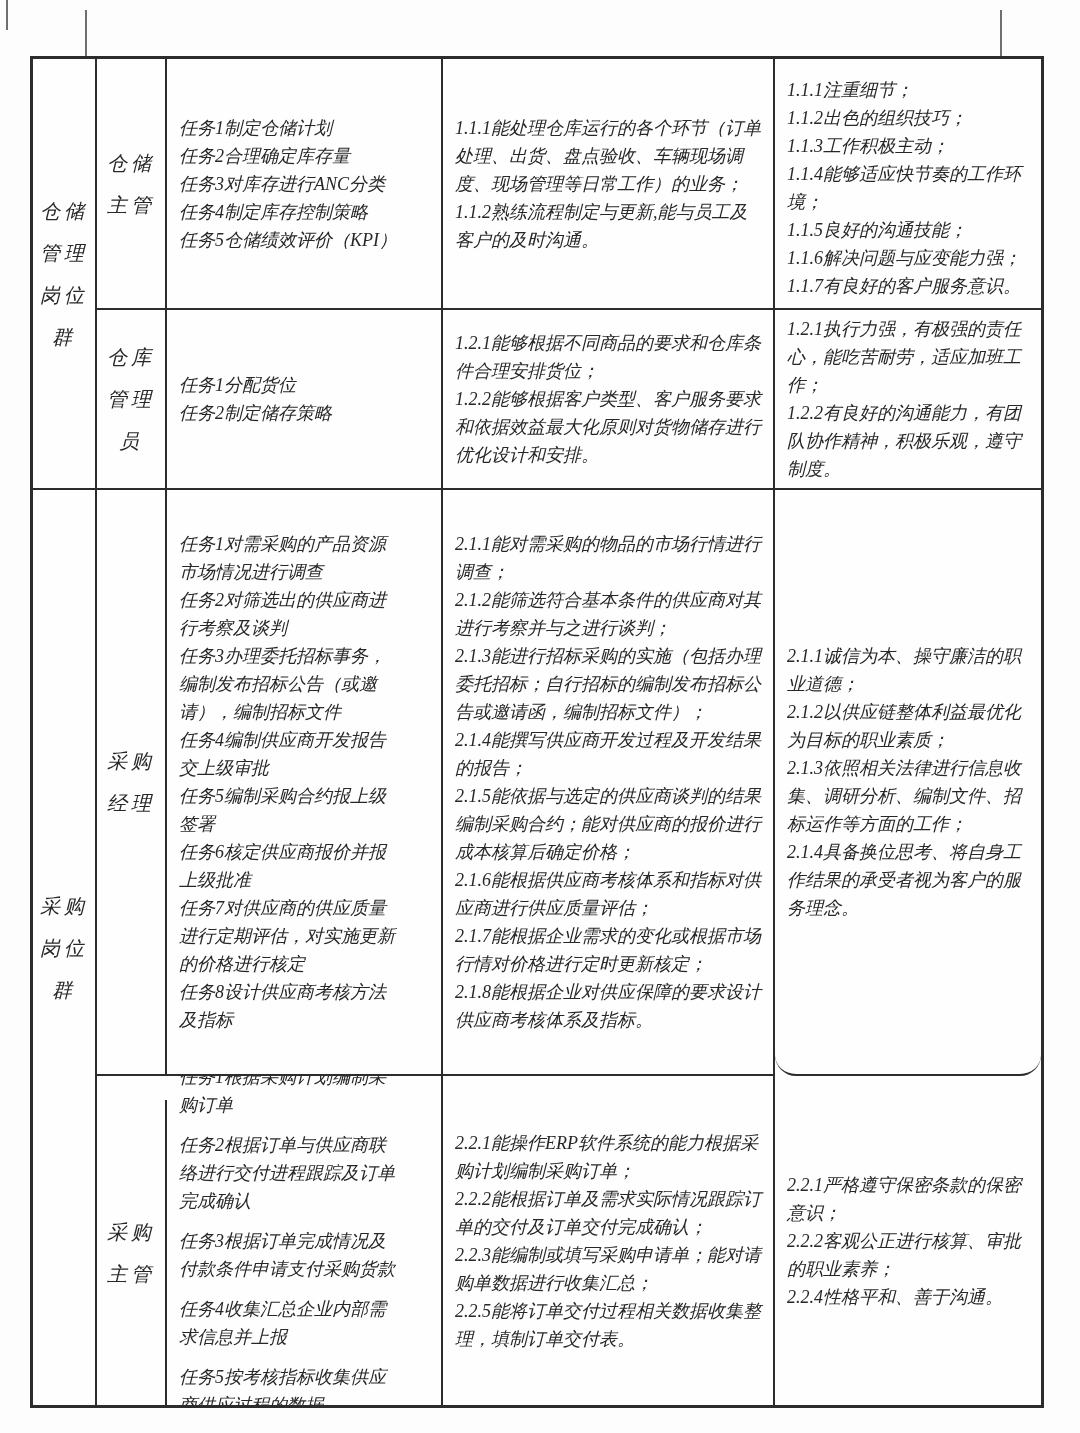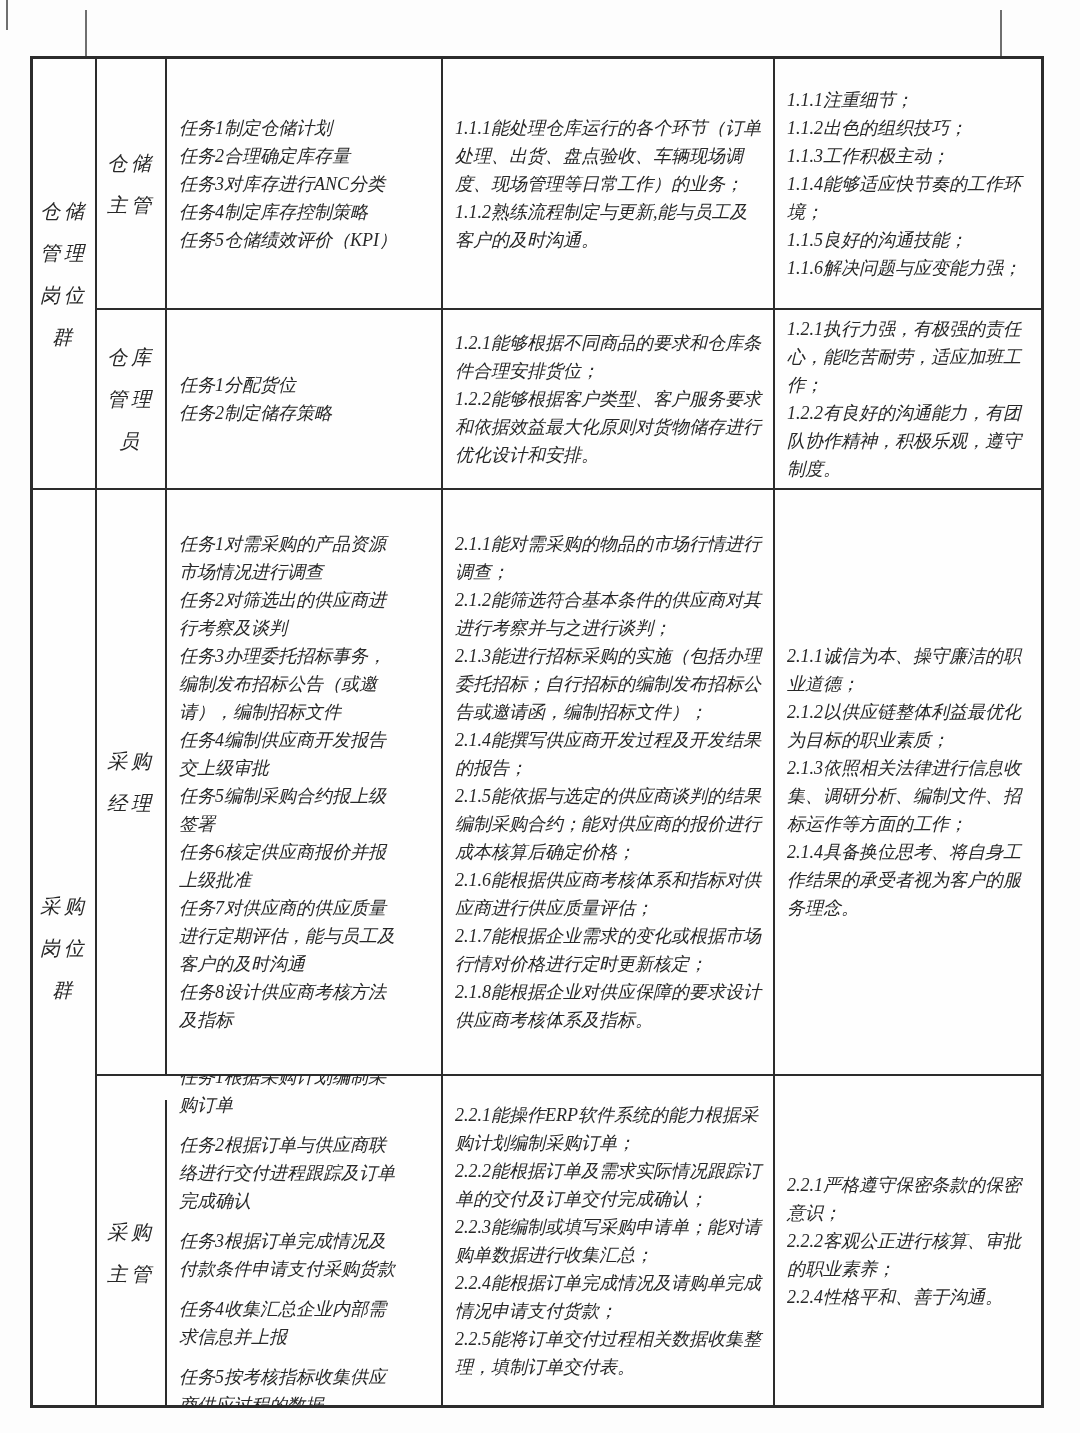--- a/index.html
+++ b/index.html
@@ -50,23 +50,23 @@
   .c-pos3 { grid-column:2; grid-row:3; }
   .c-pos4 { grid-column:2; grid-row:4;margin-top:24px; }
   .c-task1 { grid-column:3; grid-row:1; }
   .c-task2 { grid-column:3; grid-row:2; }
   .c-task3 { grid-column:3; grid-row:3; }
   .c-task4 { grid-column:3; grid-row:4;gap:12px; }
   .c-abil1 { grid-column:4; grid-row:1; }
   .c-abil2 { grid-column:4; grid-row:2; }
   .c-abil3 { grid-column:4; grid-row:3; }
   .c-abil4 { grid-column:4; grid-row:4;justify-content:center; }
-  .c-qual1 { grid-column:5; grid-row:1; }
+  .c-qual1 { grid-column:5; grid-row:1;justify-content:flex-end; }
   .c-qual2 { grid-column:5; grid-row:2; }
-  .c-qual3 { grid-column:5; grid-row:3; }
+  .c-qual3 { grid-column:5; grid-row:3;border-radius:21px; }
   .c-qual4 { grid-column:5; grid-row:4;border-radius:27px; }
 
   .vlabel {
     align-items:center; text-align:center;
     font-size:20px; line-height:2.1; letter-spacing:4px;
     padding:0 4px;
   }
   .textcell { padding:8px 8px 8px 12px; font-size:18px; }
   .textcell p, .vlabel p { margin:0; }
   .tasks  { padding-right:38px; }
@@ -101,20 +101,21 @@
         <p>1.1.1能处理仓库运行的各个环节（订单处理、出货、盘点验收、车辆现场调度、现场管理等日常工作）的业务；</p>
         <p>1.1.2熟练流程制定与更新,能与员工及客户的及时沟通。</p>
       </div>
     <div class="cell textcell qual c-qual1 no-r">
         <p>1.1.1注重细节；</p>
         <p>1.1.2出色的组织技巧；</p>
         <p>1.1.3工作积极主动；</p>
         <p>1.1.4能够适应快节奏的工作环境；</p>
         <p>1.1.5良好的沟通技能；</p>
         <p>1.1.6解决问题与应变能力强；</p>
+        <p>1.1.7有良好的客户服务意识。</p>
       </div>
 
     <div class="cell vlabel c-pos2">
       <p>仓库管理员</p>
     </div>
     <div class="cell textcell tasks c-task2">
         <p>任务1分配货位</p>
         <p>任务2制定储存策略</p>
       </div>
     <div class="cell textcell abil c-abil2">
@@ -133,21 +134,21 @@
     <div class="cell vlabel c-pos3">
       <p>采购经理</p>
     </div>
     <div class="cell textcell tasks c-task3">
         <p>任务1对需采购的产品资源市场情况进行调查</p>
         <p>任务2对筛选出的供应商进行考察及谈判</p>
         <p>任务3办理委托招标事务，编制发布招标公告（或邀请），编制招标文件</p>
         <p>任务4编制供应商开发报告交上级审批</p>
         <p>任务5编制采购合约报上级签署</p>
         <p>任务6核定供应商报价并报上级批准</p>
-        <p>任务7对供应商的供应质量进行定期评估，能与员工及客户的及时沟通</p>
+        <p>任务7对供应商的供应质量进行定期评估，对实施更新的价格进行核定</p>
         <p>任务8设计供应商考核方法及指标</p>
       </div>
     <div class="cell textcell abil c-abil3">
         <p>2.1.1能对需采购的物品的市场行情进行调查；</p>
         <p>2.1.2能筛选符合基本条件的供应商对其进行考察并与之进行谈判；</p>
         <p>2.1.3能进行招标采购的实施（包括办理委托招标；自行招标的编制发布招标公告或邀请函，编制招标文件）；</p>
         <p>2.1.4能撰写供应商开发过程及开发结果的报告；</p>
         <p>2.1.5能依据与选定的供应商谈判的结果编制采购合约；能对供应商的报价进行成本核算后确定价格；</p>
         <p>2.1.6能根据供应商考核体系和指标对供应商进行供应质量评估；</p>
         <p>2.1.7能根据企业需求的变化或根据市场行情对价格进行定时更新核定；</p>
@@ -167,21 +168,20 @@
         <p>任务1根据采购计划编制采购订单</p>
         <p>任务2根据订单与供应商联络进行交付进程跟踪及订单完成确认</p>
         <p>任务3根据订单完成情况及付款条件申请支付采购货款</p>
         <p>任务4收集汇总企业内部需求信息并上报</p>
         <p>任务5按考核指标收集供应商供应过程的数据</p>
       </div>
     <div class="cell textcell abil c-abil4 no-b">
         <p>2.2.1能操作ERP软件系统的能力根据采购计划编制采购订单；</p>
         <p>2.2.2能根据订单及需求实际情况跟踪订单的交付及订单交付完成确认；</p>
         <p>2.2.3能编制或填写采购申请单；能对请购单数据进行收集汇总；</p>
-        <p>2.2.4能根据订单完成情况及请购单完成情况申请支付货款；</p>
         <p>2.2.5能将订单交付过程相关数据收集整理，填制订单交付表。</p>
       </div>
     <div class="cell textcell qual c-qual4 no-r no-b">
         <p>2.2.1严格遵守保密条款的保密意识；</p>
         <p>2.2.2客观公正进行核算、审批的职业素养；</p>
         <p>2.2.4性格平和、善于沟通。</p>
       </div>
 
   </div>
 </div>

